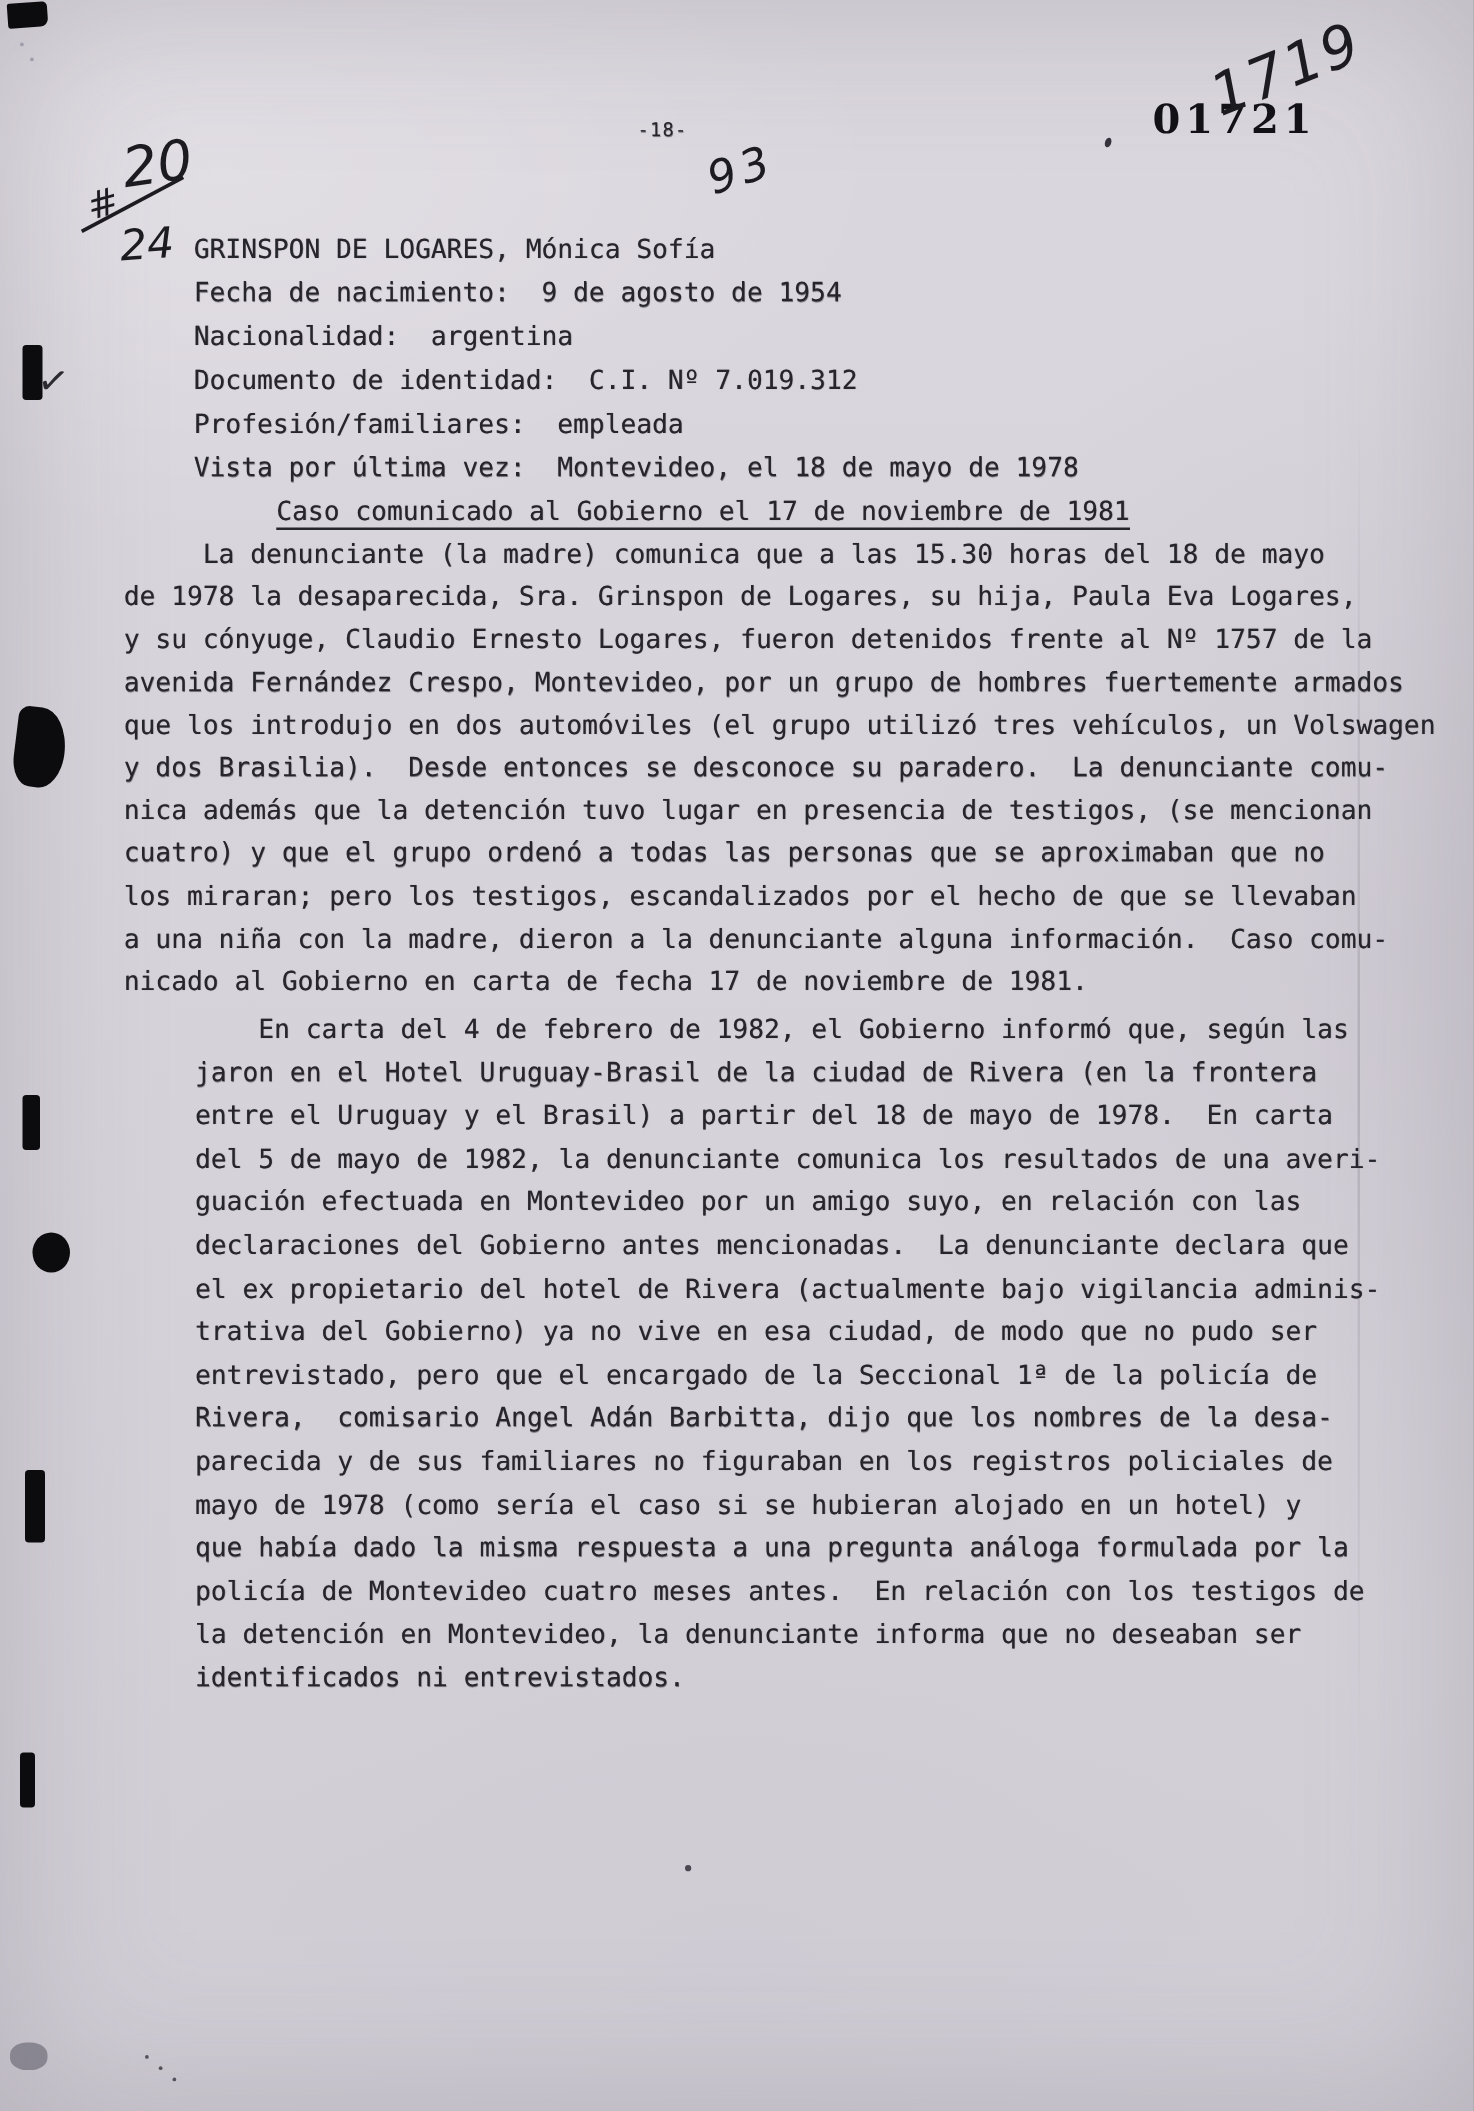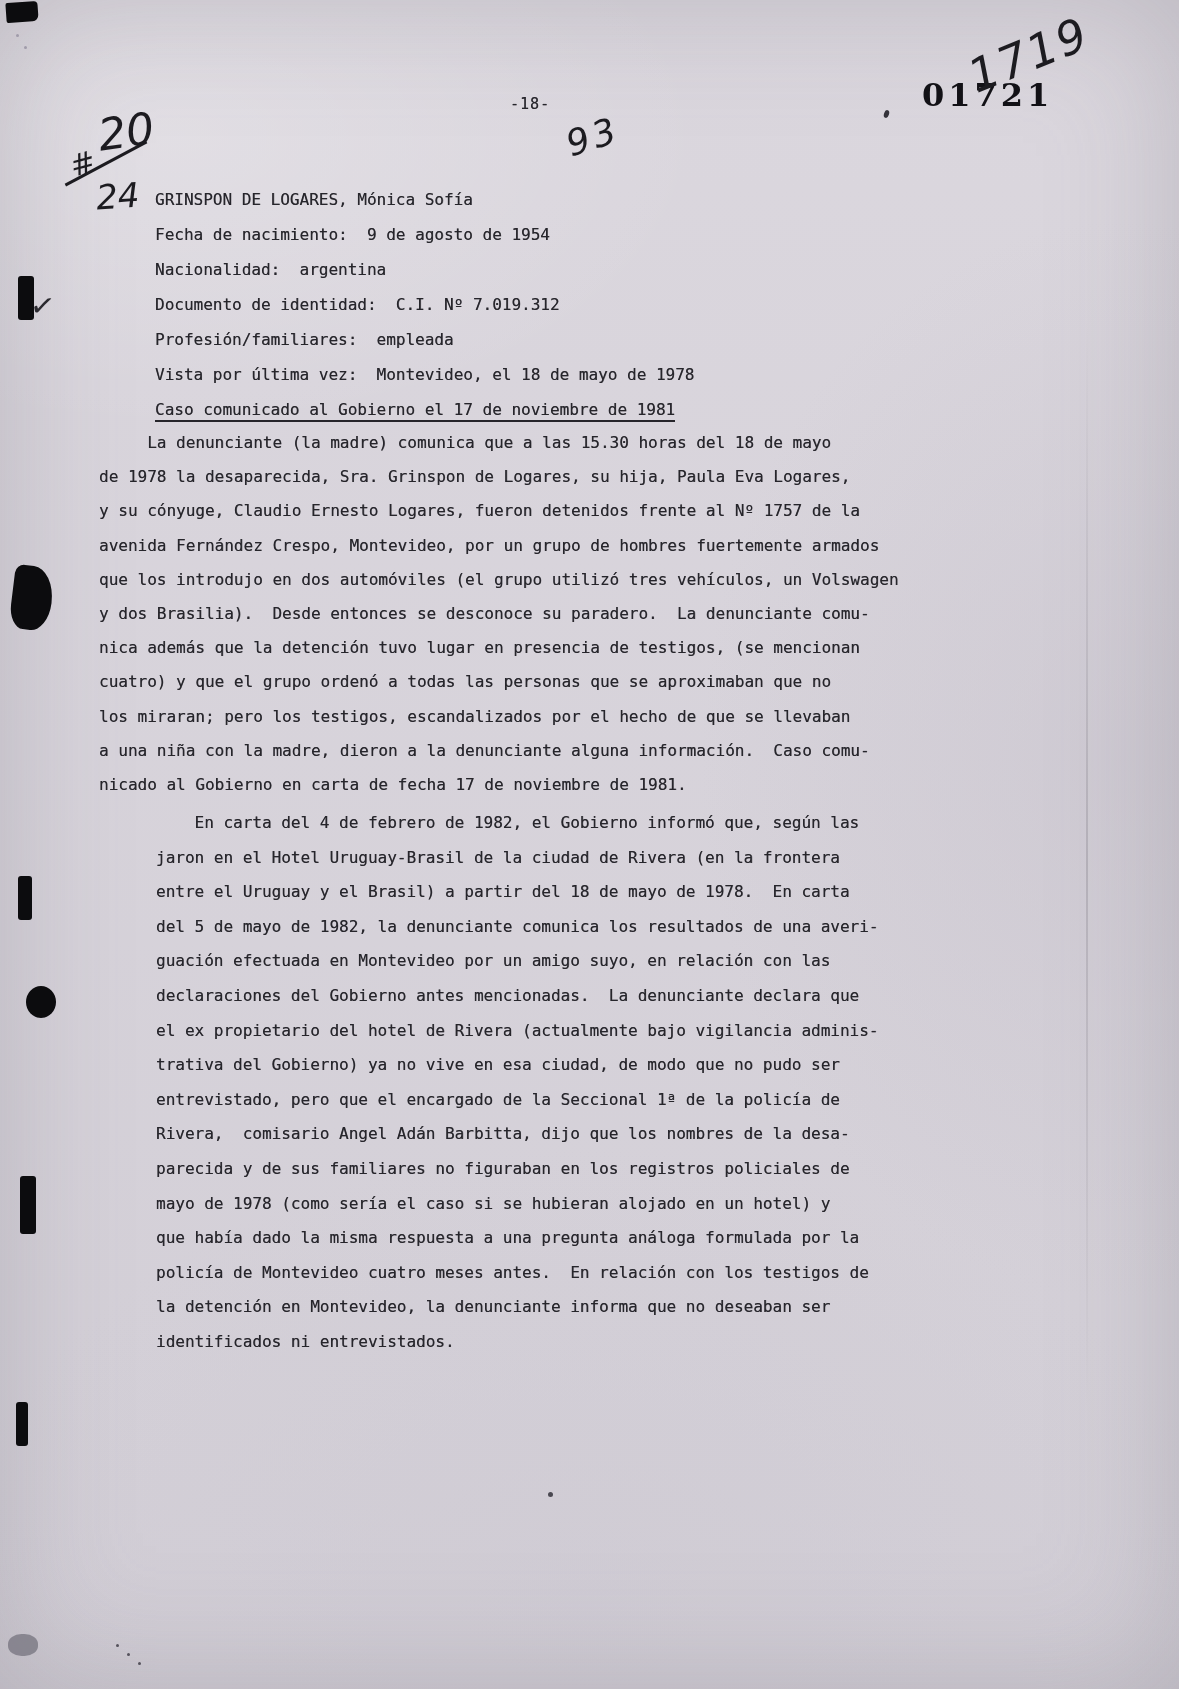--- a/index.html
+++ b/index.html
@@ -13,26 +13,26 @@
       radial-gradient(900px 500px at 15% 8%, rgba(255,255,255,0.20), transparent 60%),
       radial-gradient(700px 900px at 95% 45%, rgba(197,192,202,0.45), transparent 60%),
       radial-gradient(1000px 700px at 50% 95%, rgba(205,201,210,0.50), transparent 65%),
       linear-gradient(#dbd7de, #d2ced6);
     box-shadow: inset 0 0 130px rgba(108,103,116,0.28);
     font-family:"DejaVu Sans Mono", monospace;
     color:#26252b;
   }
   .text-line {
     white-space:pre;
-    font-size:16px;
+    font-size:21px;
     text-shadow:0.3px 0.3px 0.6px rgba(28,28,33,0.55);
   }
   .header-block { position:absolute; left:155px; top:182px; line-height:35px; }
   .field-value { margin-left:2ch; }
-  .case-line { }
+  .case-line { margin-left:66px; }
   .underlined { border-bottom:2px solid #26252b; padding-bottom:1px; }
   .para { position:absolute; }
   .para1 { left:99px;  top:426px; line-height:34.2px; }
   .para2 { left:156px; top:806px; line-height:34.6px; }
   .pnum { position:absolute; left:510px; top:95px; font-size:15px; letter-spacing:1px;
           text-shadow:0.3px 0.3px 0.6px rgba(28,28,33,0.55); }
   .stamp { position:absolute; left:922px; top:76px;
            font-family:"DejaVu Serif", serif; font-weight:700;
            font-size:32px; letter-spacing:4px; color:#121116; }
   .hw { position:absolute; font-family:"DejaVu Sans", sans-serif; font-style:italic; color:#1c1b20; }

